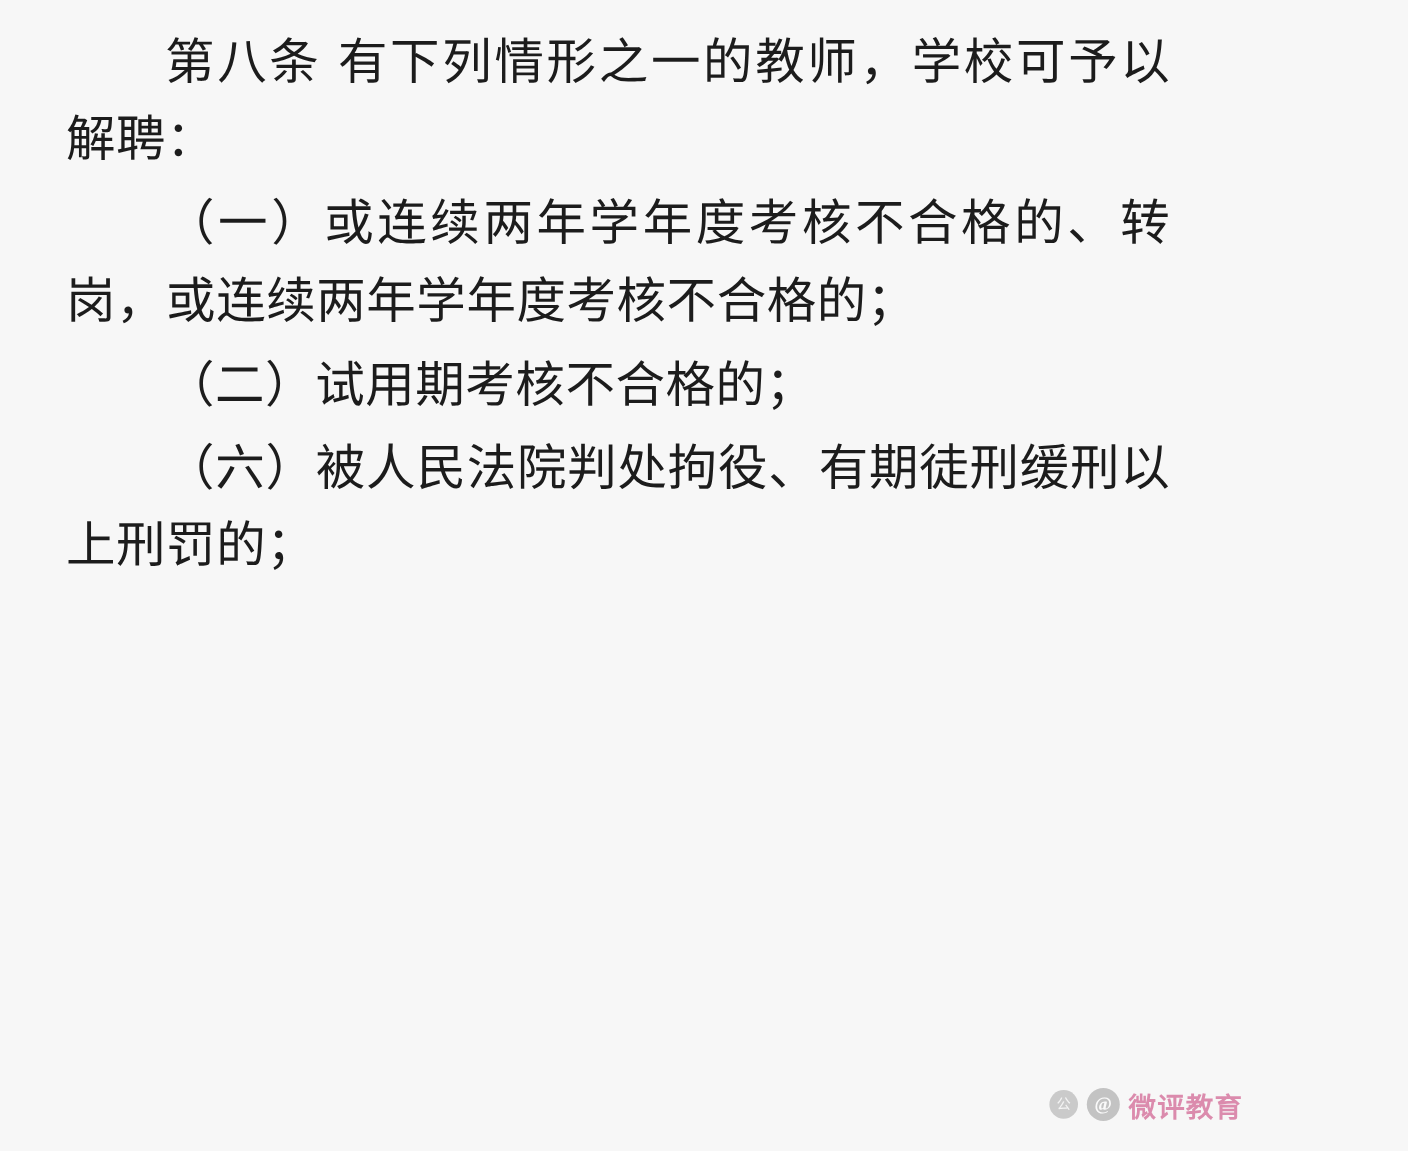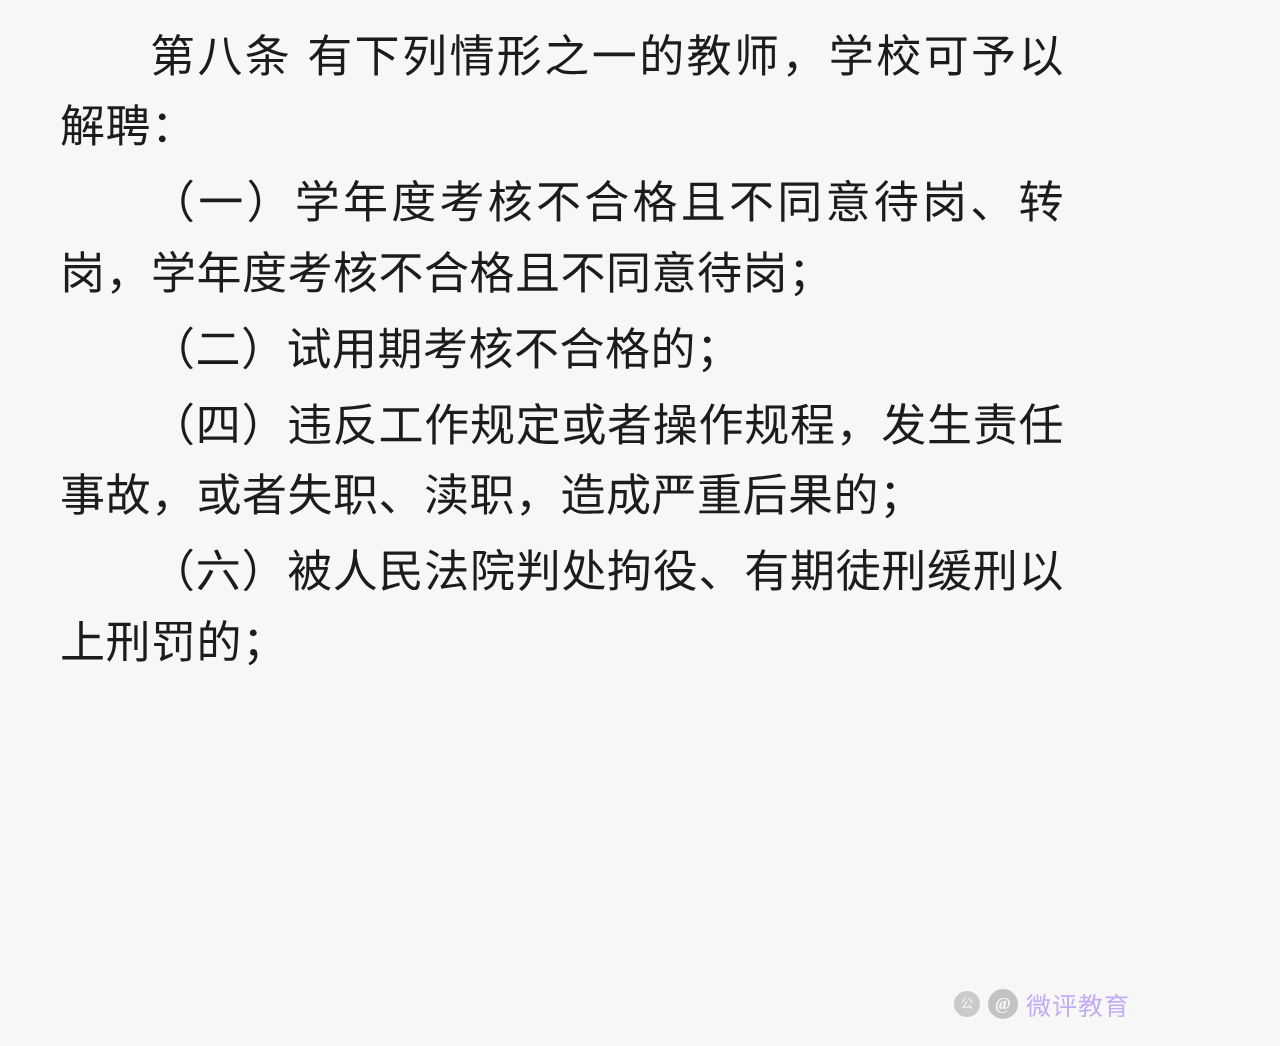--- a/index.html
+++ b/index.html
@@ -63,38 +63,37 @@
     border-radius: 50%;
     background: #8c8c8c;
     color: #ffffff;
     font-size: 17px;
     line-height: 30px;
     text-align: center;
     font-weight: bold;
     font-family: "Liberation Serif", serif;
   }
   .wm-text {
-    color: #8b5cf6;
+    color: #be185d;
     font-size: 25px;
-    font-weight: normal;
+    font-weight: bold;
     font-family: "Liberation Serif", serif;
     letter-spacing: 1px;
     text-align: right;
   }
 </style>
 </head>
 <body>
 
 <div class="page">
 
   <div class="doc-body">
     <p class="para">第八条 有下列情形之一的教师，学校可予以解聘：</p>
-    <p class="para">（一）学年度考核不合格且不同意待岗、转岗，学年度考核不合格且不同意待岗；</p>
+    <p class="para">（一）或连续两年学年度考核不合格的、转岗，或连续两年学年度考核不合格的；</p>
     <p class="para">（二）试用期考核不合格的；</p>
-    <p class="para">（四）违反工作规定或者操作规程，发生责任事故，或者失职、渎职，造成严重后果的；</p>
     <p class="para">（六）被人民法院判处拘役、有期徒刑缓刑以上刑罚的；</p>
   </div>
 
   <div class="watermark">
     <span class="wm-badge">公</span>
     <span class="wm-circle">@</span>
     <span class="wm-text">微评教育</span>
   </div>
 
 </div>

